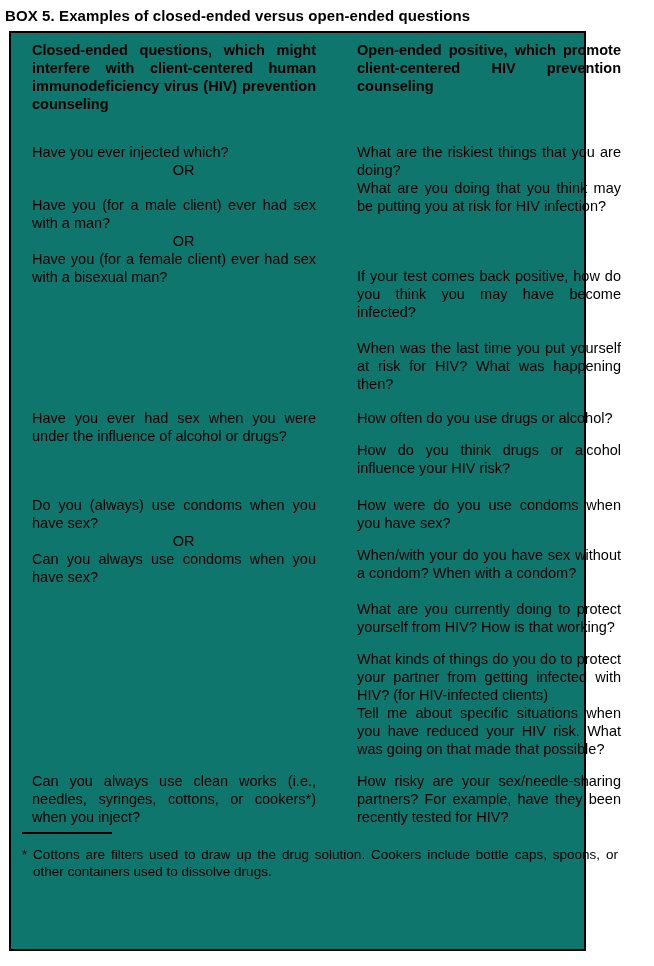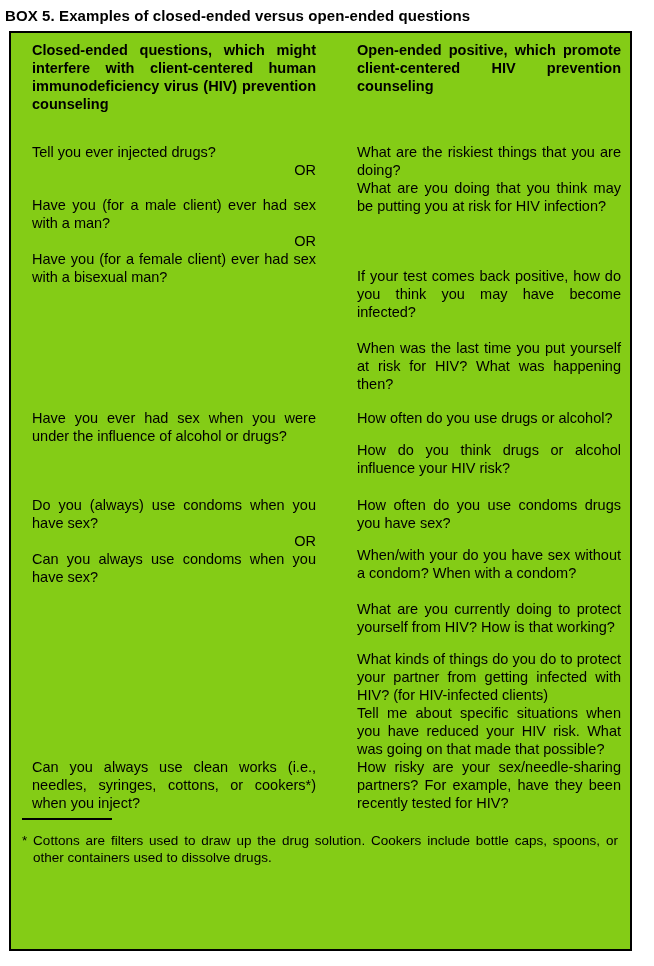--- a/index.html
+++ b/index.html
@@ -13,56 +13,56 @@
   .page { position: relative; width: 654px; height: 966px; overflow: hidden; }
 
   .doc-title {
     position: absolute; left: 5px; top: 6px;
     font-size: 15px; font-weight: 700; line-height: 19px;
     letter-spacing: 0.1px;
   }
 
   .box {
     position: absolute; left: 9px; top: 31px;
-    width: 623px; height: 920px;
+    width: 577px; height: 920px;
     border: 2px solid #000000;
     padding: 8px 9px 0 21px;
-    background: #84cc16;
+    background: #0f766e;
   }
 
   .cols {
     display: grid;
     grid-template-columns: 284px 264px;
     column-gap: 41px;
   }
 
   .cell { min-width: 0; }
   .head {
     font-weight: 700;
     font-size: 14.5px; line-height: 18px;
     text-align: justify;
   }
 
   .q {
     margin: 0;
     font-size: 14.5px; line-height: 18px;
     text-align: justify;
   }
-  .or { padding-left: 19px; text-align: right; }
+  .or { padding-left: 19px; text-align: center; }
 
   
   .sp  { margin-top: 17px; }  
   .g   { margin-top: 14px; }  
   .gmd { margin-top: 18px; }  
   .glg { margin-top: 52px; }  
 
   .r1 { margin-top: 30px; }
   .r2 { margin-top: 16px; }
   .r3 { margin-top: 19px; }
-  .r4 { }
+  .r4 { margin-top: 14px; }
 
   .fn-rule {
     width: 90px; height: 0;
     border-top: 2px solid #000000;
     margin: 6px 0 5px -10px;
   }
   .footnote {
     margin: 12px 0 0 -10px;
     width: 596px;
     font-size: 13.5px; line-height: 17px;
@@ -78,21 +78,21 @@
   <div class="doc-title">BOX 5. Examples of closed-ended versus open-ended questions</div>
 
   <div class="box">
 
     <div class="cols">
 
       <div class="cell head">Closed-ended questions, which might interfere with client-centered human immunodeficiency virus (HIV) prevention counseling</div>
       <div class="cell head">Open-ended positive, which promote client-centered HIV prevention counseling</div>
 
       <div class="cell r1">
-        <p class="q">Tell you ever injected drugs?</p>
+        <p class="q">Have you ever injected which?</p>
         <p class="q or">OR</p>
         <p class="q sp">Have you (for a male client) ever had sex with a man?</p>
         <p class="q or">OR</p>
         <p class="q">Have you (for a female client) ever had sex with a bisexual man?</p>
       </div>
       <div class="cell r1">
         <p class="q">What are the riskiest things that you are doing?</p>
         <p class="q">What are you doing that you think may be putting you at risk for HIV infection?</p>
         <p class="q glg">If your test comes back positive, how do you think you may have become infected?</p>
         <p class="q gmd">When was the last time you put yourself at risk for HIV? What was happening then?</p>
@@ -105,21 +105,21 @@
         <p class="q">How often do you use drugs or alcohol?</p>
         <p class="q g">How do you think drugs or alcohol influence your HIV risk?</p>
       </div>
 
       <div class="cell r3">
         <p class="q">Do you (always) use condoms when you have sex?</p>
         <p class="q or">OR</p>
         <p class="q">Can you always use condoms when you have sex?</p>
       </div>
       <div class="cell r3">
-        <p class="q">How often do you use condoms drugs you have sex?</p>
+        <p class="q">How were do you use condoms when you have sex?</p>
         <p class="q g">When/with your do you have sex without a condom? When with a condom?</p>
         <p class="q gmd">What are you currently doing to protect yourself from HIV? How is that working?</p>
         <p class="q g">What kinds of things do you do to protect your partner from getting infected with HIV? (for HIV-infected clients)</p>
         <p class="q">Tell me about specific situations when you have reduced your HIV risk. What was going on that made that possible?</p>
       </div>
 
       <div class="cell r4">
         <p class="q">Can you always use clean works (i.e., needles, syringes, cottons, or cookers*) when you inject?</p>
       </div>
       <div class="cell r4">

